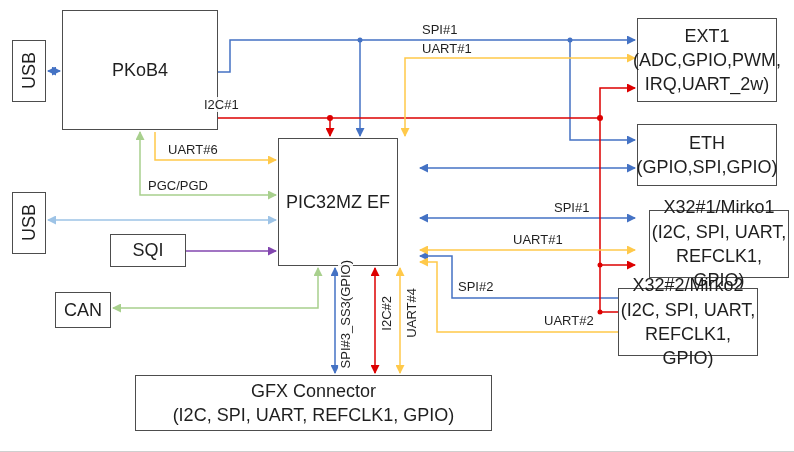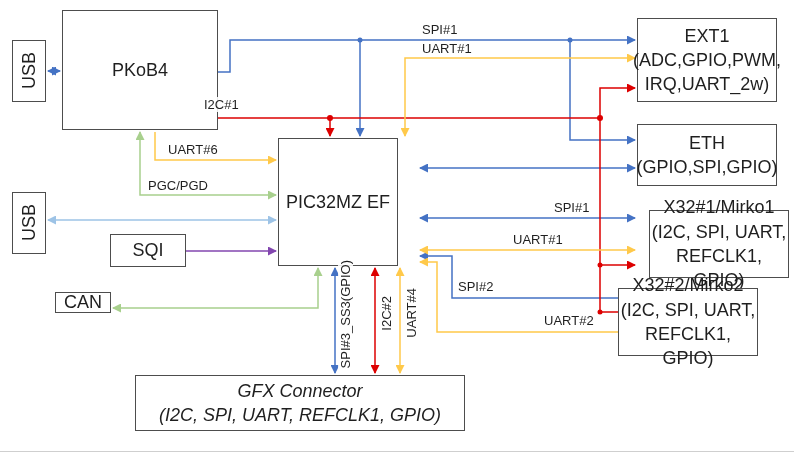--- a/index.html
+++ b/index.html
@@ -109,40 +109,40 @@
   </div>
 
   <div class="box" style="left:62px; top:10px; width:156px; height:120px;">PKoB4</div>
 
   <div class="box" style="left:12px; top:192px; width:34px; height:62px;">
     <span class="vtext">USB</span>
   </div>
 
   <div class="box" style="left:110px; top:234px; width:76px; height:33px;">SQI</div>
 
-  <div class="box" style="left:55px; top:292px; width:56px; height:21px;">CAN</div>
+  <div class="box" style="left:55px; top:292px; width:56px; height:36px;">CAN</div>
 
   <div class="box" style="left:278px; top:138px; width:120px; height:128px;">PIC32MZ EF</div>
 
   <div class="box" style="left:637px; top:18px; width:140px; height:84px;">EXT1
 (ADC,GPIO,PWM,
 IRQ,UART_2w)</div>
 
   <div class="box" style="left:637px; top:124px; width:140px; height:62px;">ETH
 (GPIO,SPI,GPIO)</div>
 
   <div class="box" style="left:637px; top:210px; width:140px; height:68px;margin-left:12px;">X32#1/Mirko1
 (I2C, SPI, UART,
 REFCLK1, GPIO)</div>
 
   <div class="box" style="left:618px; top:288px; width:140px; height:68px;">X32#2/Mirko2
 (I2C, SPI, UART,
 REFCLK1, GPIO)</div>
 
-  <div class="box" style="left:135px; top:375px; width:330px; height:56px;font-style:italic;">GFX Connector
+  <div class="box" style="left:135px; top:375px; width:357px; height:56px;">GFX Connector
 (I2C, SPI, UART, REFCLK1, GPIO)</div>
 
   <div class="wlabel" style="left:420px; top:22px;">SPI#1</div>
   <div class="wlabel" style="left:420px; top:41px;">UART#1</div>
   <div class="wlabel" style="left:202px; top:97px;">I2C#1</div>
   <div class="wlabel" style="left:166px; top:142px;">UART#6</div>
   <div class="wlabel" style="left:146px; top:178px;">PGC/PGD</div>
   <div class="wlabel" style="left:552px; top:200px;">SPI#1</div>
   <div class="wlabel" style="left:511px; top:232px;">UART#1</div>
   <div class="wlabel" style="left:456px; top:279px;text-align:center;">SPI#2</div>

